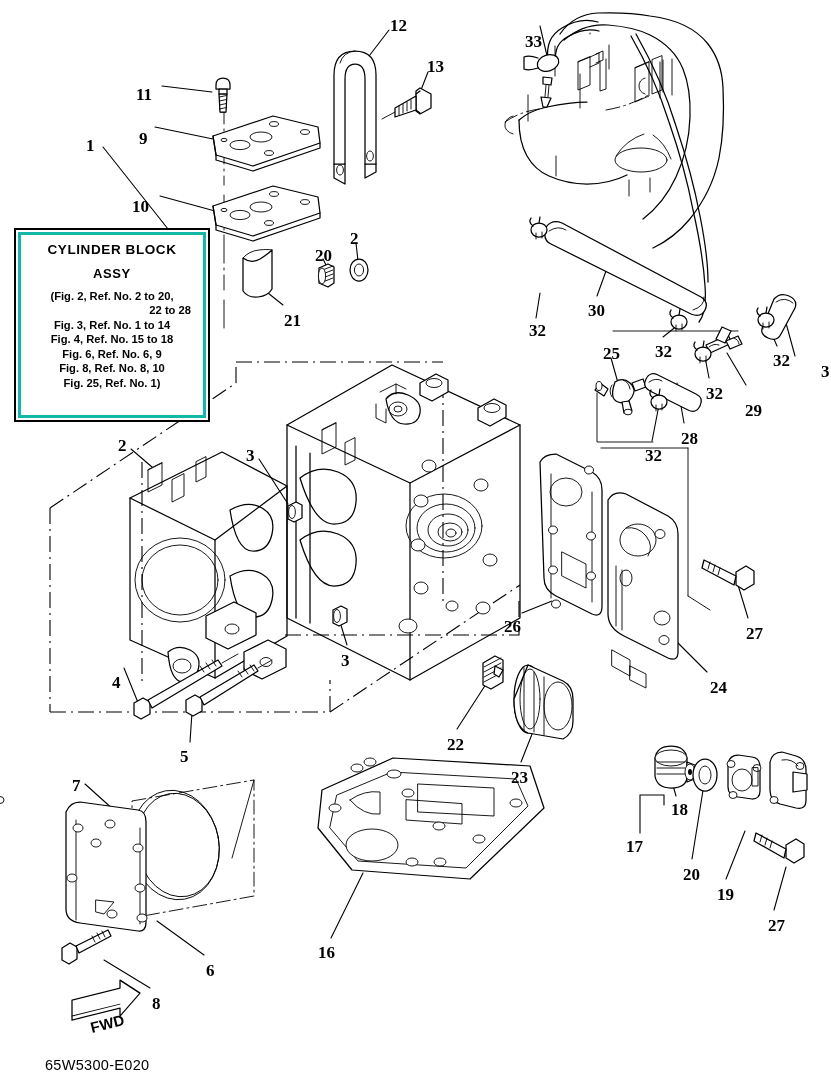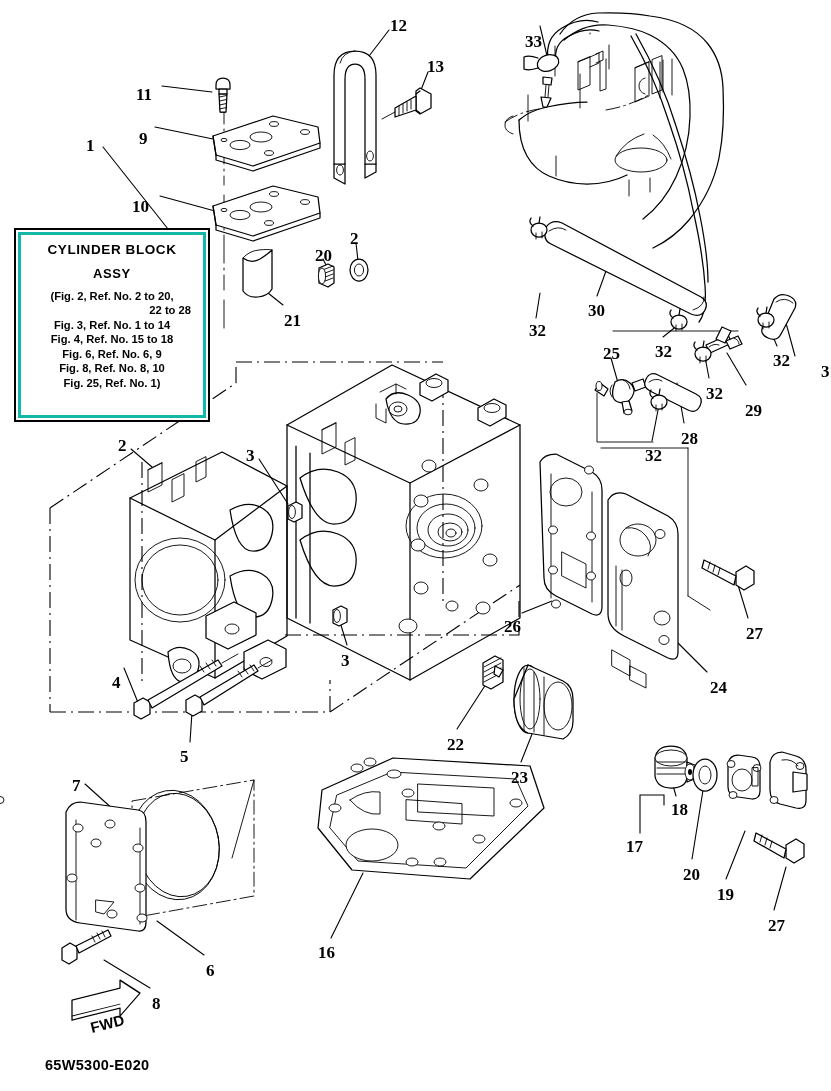--- a/index.html
+++ b/index.html
@@ -73,21 +73,21 @@
   .assy-line.ind {
     text-align: right;
     padding-right: 6px;
   }
   
   #drawing-number {
     position: absolute;
     left: 45px;
     top: 1057px;
     font-size: 14.5px;
-    font-weight: 700;
+    font-weight: 400;
     letter-spacing: 0.3px;
     color: #000;
   }
   
 </style>
 </head>
 <body>
 
 <div id="page">
 

